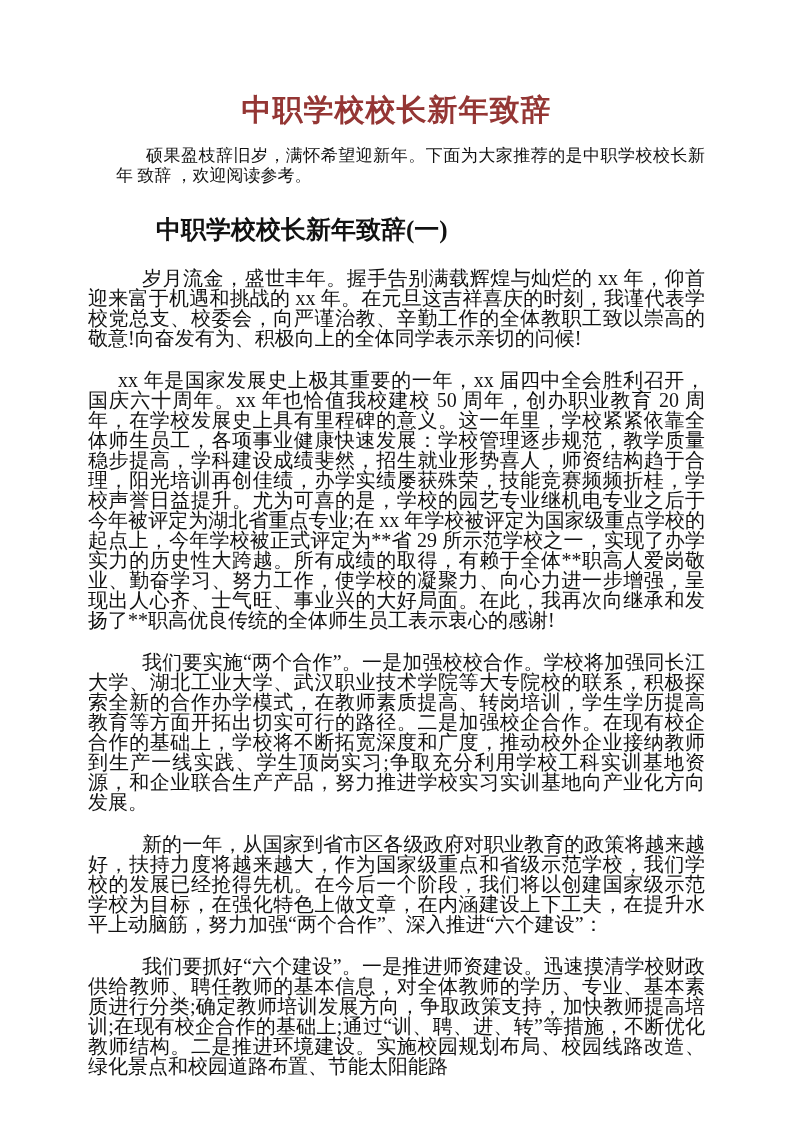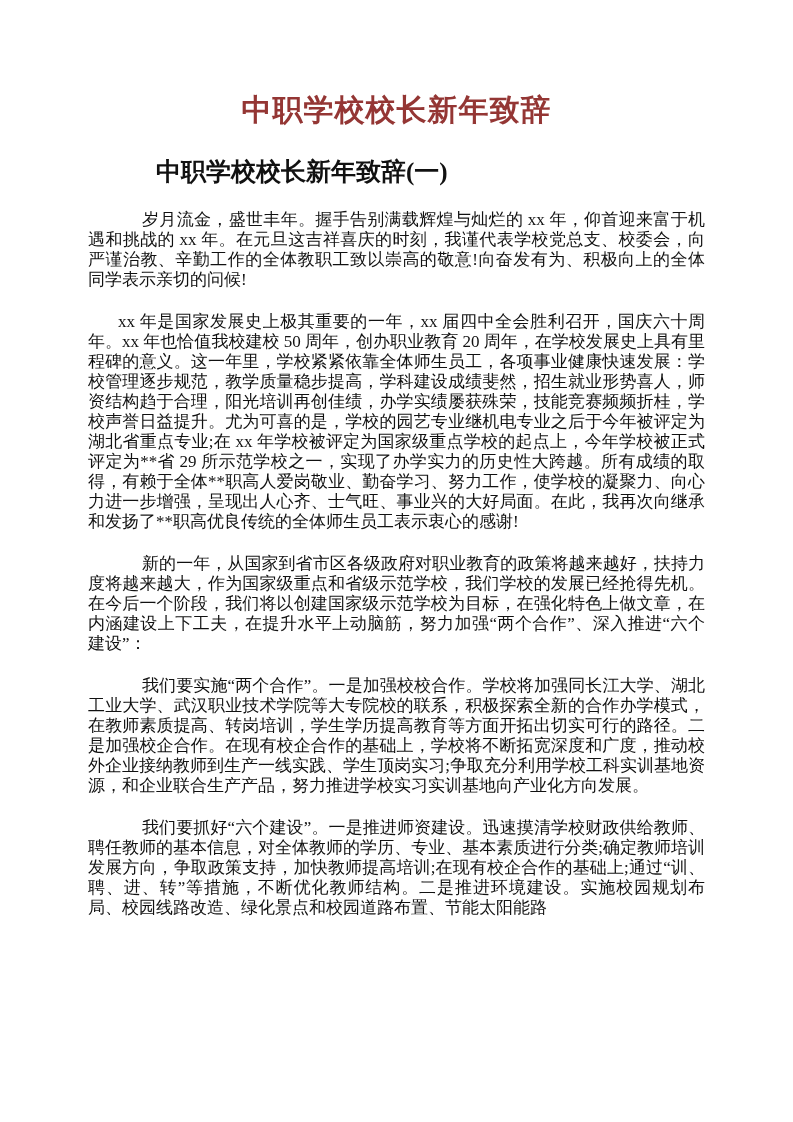--- a/index.html
+++ b/index.html
@@ -38,31 +38,32 @@
   .section-heading {
     margin: 28px 0 0 0;
     padding-left: 68px;
     font-size: 25px;
     line-height: 32px;
     font-weight: bold;
     color: #111111;
   }
   p.body {
     margin: 22px 0 0 0;
-    font-size: 17px;
+    font-size: 20px;
     line-height: 20px;
     text-align: justify;
   }
   p.ti2 { text-indent: 30px; }
   p.ti3 { text-indent: 54px; }
 </style>
 </head>
 <body>
 
 <div class="page" style="background: rgb(255, 255, 255); color: rgb(17, 17, 17);">
   <h1 class="doc-title" style="color: rgb(148, 54, 52);">中职学校校长新年致辞</h1>
+  <p class="lead">硕果盈枝辞旧岁，满怀希望迎新年。下面为大家推荐的是中职学校校长新年 致辞 ，欢迎阅读参考。</p>
   <h2 class="section-heading">中职学校校长新年致辞(一)</h2>
   <p class="body ti3">岁月流金，盛世丰年。握手告别满载辉煌与灿烂的 xx 年，仰首迎来富于机遇和挑战的 xx 年。在元旦这吉祥喜庆的时刻，我谨代表学校党总支、校委会，向严谨治教、辛勤工作的全体教职工致以崇高的敬意!向奋发有为、积极向上的全体同学表示亲切的问候!</p>
   <p class="body ti2">xx 年是国家发展史上极其重要的一年，xx 届四中全会胜利召开，国庆六十周年。xx 年也恰值我校建校 50 周年，创办职业教育 20 周年，在学校发展史上具有里程碑的意义。这一年里，学校紧紧依靠全体师生员工，各项事业健康快速发展：学校管理逐步规范，教学质量稳步提高，学科建设成绩斐然，招生就业形势喜人，师资结构趋于合理，阳光培训再创佳绩，办学实绩屡获殊荣，技能竞赛频频折桂，学校声誉日益提升。尤为可喜的是，学校的园艺专业继机电专业之后于今年被评定为湖北省重点专业;在 xx 年学校被评定为国家级重点学校的起点上，今年学校被正式评定为**省 29 所示范学校之一，实现了办学实力的历史性大跨越。所有成绩的取得，有赖于全体**职高人爱岗敬业、勤奋学习、努力工作，使学校的凝聚力、向心力进一步增强，呈现出人心齐、士气旺、事业兴的大好局面。在此，我再次向继承和发扬了**职高优良传统的全体师生员工表示衷心的感谢!</p>
+  <p class="body ti3">我们要实施“两个合作”。一是加强校校合作。学校将加强同长江大学、湖北工业大学、武汉职业技术学院等大专院校的联系，积极探索全新的合作办学模式，在教师素质提高、转岗培训，学生学历提高教育等方面开拓出切实可行的路径。二是加强校企合作。在现有校企合作的基础上，学校将不断拓宽深度和广度，推动校外企业接纳教师到生产一线实践、学生顶岗实习;争取充分利用学校工科实训基地资源，和企业联合生产产品，努力推进学校实习实训基地向产业化方向发展。</p>
   <p class="body ti3">新的一年，从国家到省市区各级政府对职业教育的政策将越来越好，扶持力度将越来越大，作为国家级重点和省级示范学校，我们学校的发展已经抢得先机。在今后一个阶段，我们将以创建国家级示范学校为目标，在强化特色上做文章，在内涵建设上下工夫，在提升水平上动脑筋，努力加强“两个合作”、深入推进“六个建设”：</p>
-  <p class="body ti3">我们要实施“两个合作”。一是加强校校合作。学校将加强同长江大学、湖北工业大学、武汉职业技术学院等大专院校的联系，积极探索全新的合作办学模式，在教师素质提高、转岗培训，学生学历提高教育等方面开拓出切实可行的路径。二是加强校企合作。在现有校企合作的基础上，学校将不断拓宽深度和广度，推动校外企业接纳教师到生产一线实践、学生顶岗实习;争取充分利用学校工科实训基地资源，和企业联合生产产品，努力推进学校实习实训基地向产业化方向发展。</p>
   <p class="body ti3">我们要抓好“六个建设”。一是推进师资建设。迅速摸清学校财政供给教师、聘任教师的基本信息，对全体教师的学历、专业、基本素质进行分类;确定教师培训发展方向，争取政策支持，加快教师提高培训;在现有校企合作的基础上;通过“训、聘、进、转”等措施，不断优化教师结构。二是推进环境建设。实施校园规划布局、校园线路改造、绿化景点和校园道路布置、节能太阳能路</p>
 </div>
 
 </body></html>

